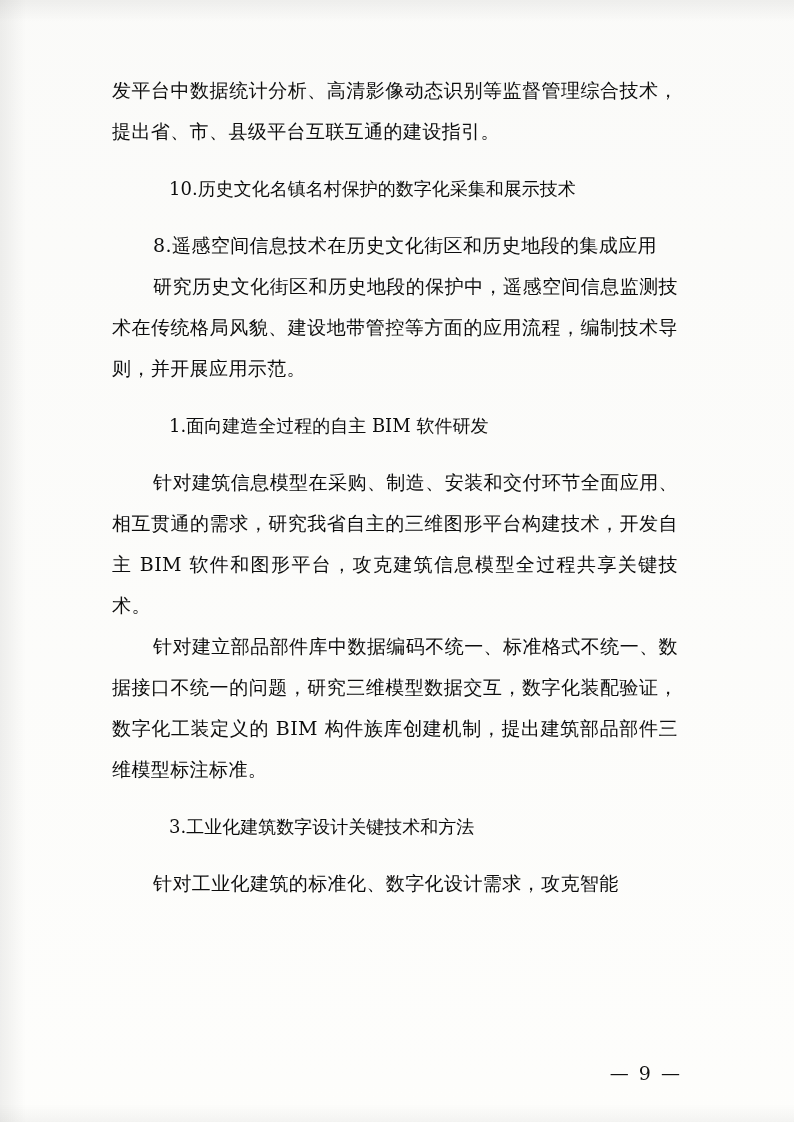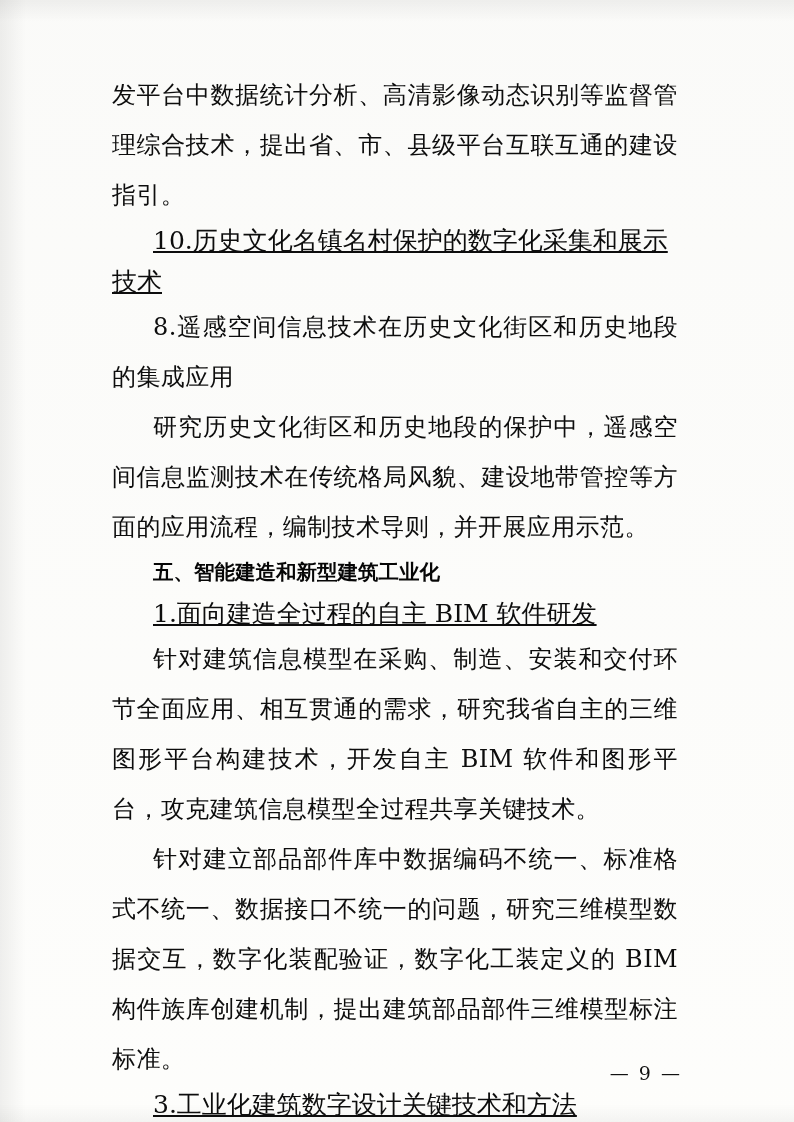--- a/index.html
+++ b/index.html
@@ -24,46 +24,45 @@
     background-image:
       linear-gradient(to bottom, rgba(250,250,248,0.9), rgba(253,253,251,0.9));
   }
   .content {
     position: absolute;
     left: 112px;
     top: 70px;
     width: 570px;
   }
   .para {
-    font-size: 24px;
-    line-height: 50px;
+    font-size: 19px;
+    line-height: 41px;
     letter-spacing: 0.4px;
     text-align: justify;
     text-justify: inter-ideograph;
     margin: 0 4px 0 0;
     color: #0d0d0d;
   }
   .indent {
     text-indent: 41px;
   }
   .heading {
     font-size: 20.5px;
     line-height: 41px;
     font-weight: bold;
     text-indent: 41px;
     margin: 0;
     color: #060606;
   }
   .sub {
-    font-size: 25px;
+    font-size: 18px;
     line-height: 41px;
     text-indent: 41px;
-    margin: 0;
+    margin: 16px;
     color: #0d0d0d;
-    text-decoration: underline;
   }
   .pagenum {
     position: absolute;
     right: 112px;
     bottom: 38px;
     font-size: 19px;
     letter-spacing: 2px;
     color: #111;
     font-family: "DejaVu Serif", "Liberation Serif", serif;
   }
@@ -96,21 +95,21 @@
 <div class="page">
   <div class="scan-edge-top"></div>
   <div class="scan-edge-left"></div>
   <div class="scan-edge-bottom"></div>
 
   <div class="content">
     <p class="para">发平台中数据统计分析、高清影像动态识别等监督管理综合技术，提出省、市、县级平台互联互通的建设指引。</p>
     <p class="sub">10.历史文化名镇名村保护的数字化采集和展示技术</p>
     <p class="para indent">8.遥感空间信息技术在历史文化街区和历史地段的集成应用</p>
     <p class="para indent">研究历史文化街区和历史地段的保护中，遥感空间信息监测技术在传统格局风貌、建设地带管控等方面的应用流程，编制技术导则，并开展应用示范。</p>
-    <p class="heading">五、智能建造和新型建筑工业化</p>
     <p class="sub">1.面向建造全过程的自主 BIM 软件研发</p>
     <p class="para indent">针对建筑信息模型在采购、制造、安装和交付环节全面应用、相互贯通的需求，研究我省自主的三维图形平台构建技术，开发自主 BIM 软件和图形平台，攻克建筑信息模型全过程共享关键技术。</p>
     <p class="para indent">针对建立部品部件库中数据编码不统一、标准格式不统一、数据接口不统一的问题，研究三维模型数据交互，数字化装配验证，数字化工装定义的 BIM 构件族库创建机制，提出建筑部品部件三维模型标注标准。</p>
     <p class="sub">3.工业化建筑数字设计关键技术和方法</p>
+    <p class="para indent">针对工业化建筑的标准化、数字化设计需求，攻克智能</p>
   </div>
 
   <div class="pagenum">— 9 —</div>
 </div>
 
 </body></html>

